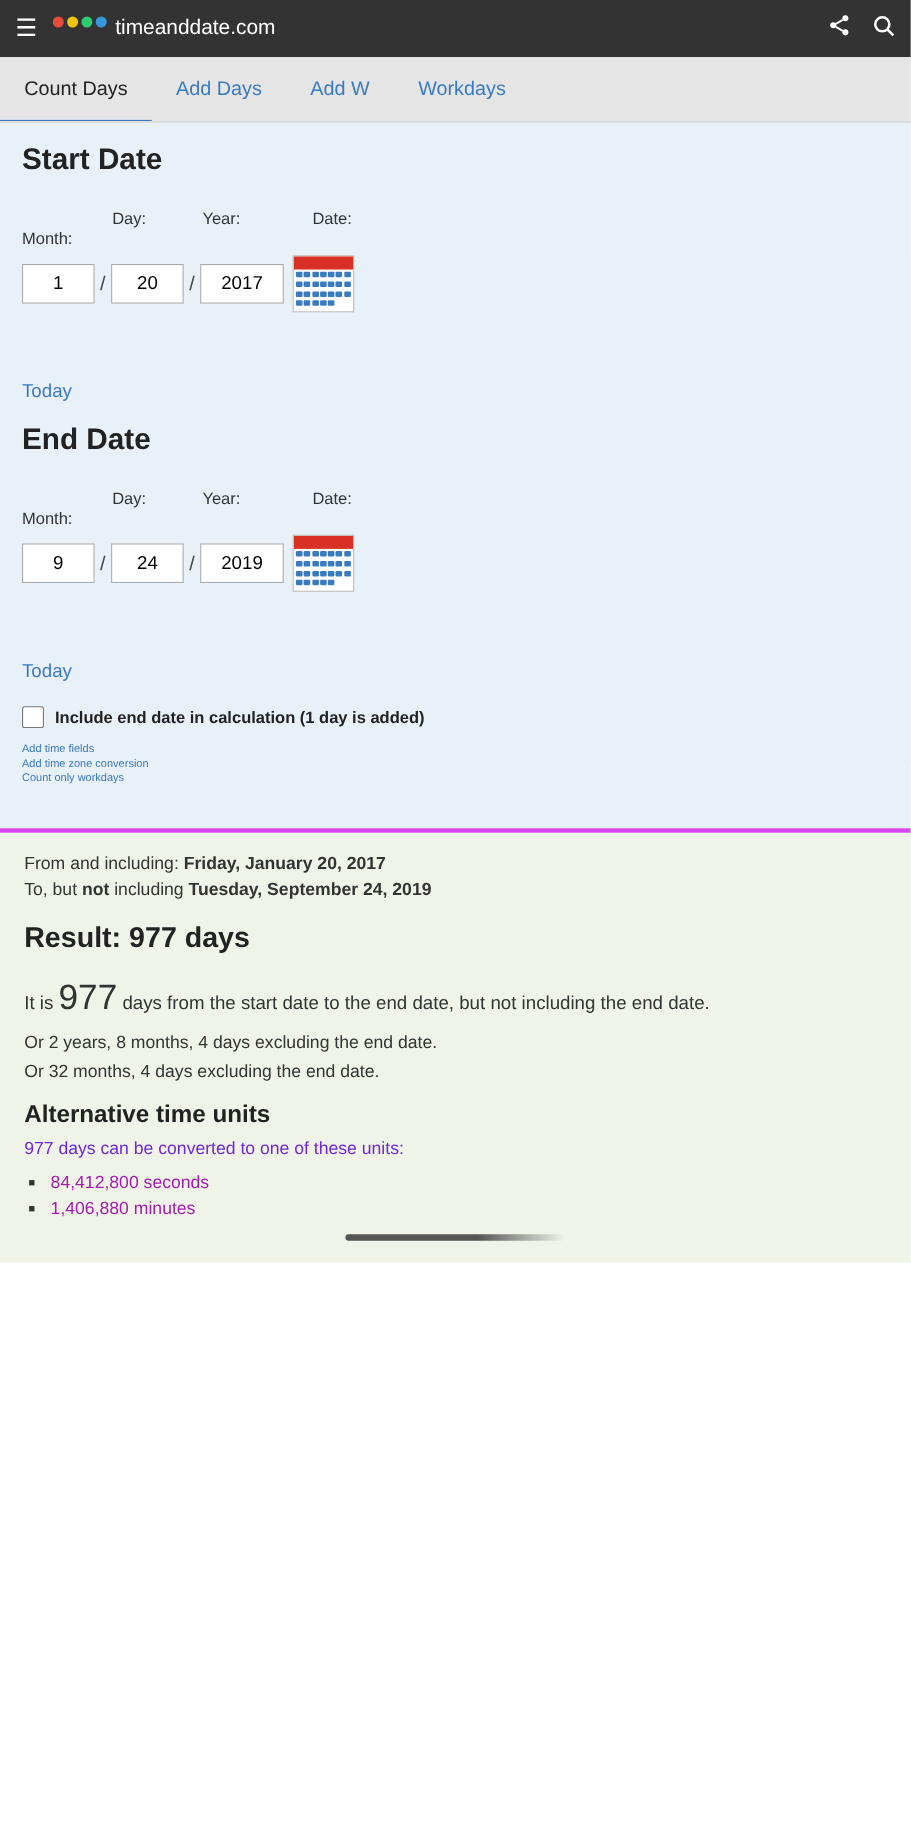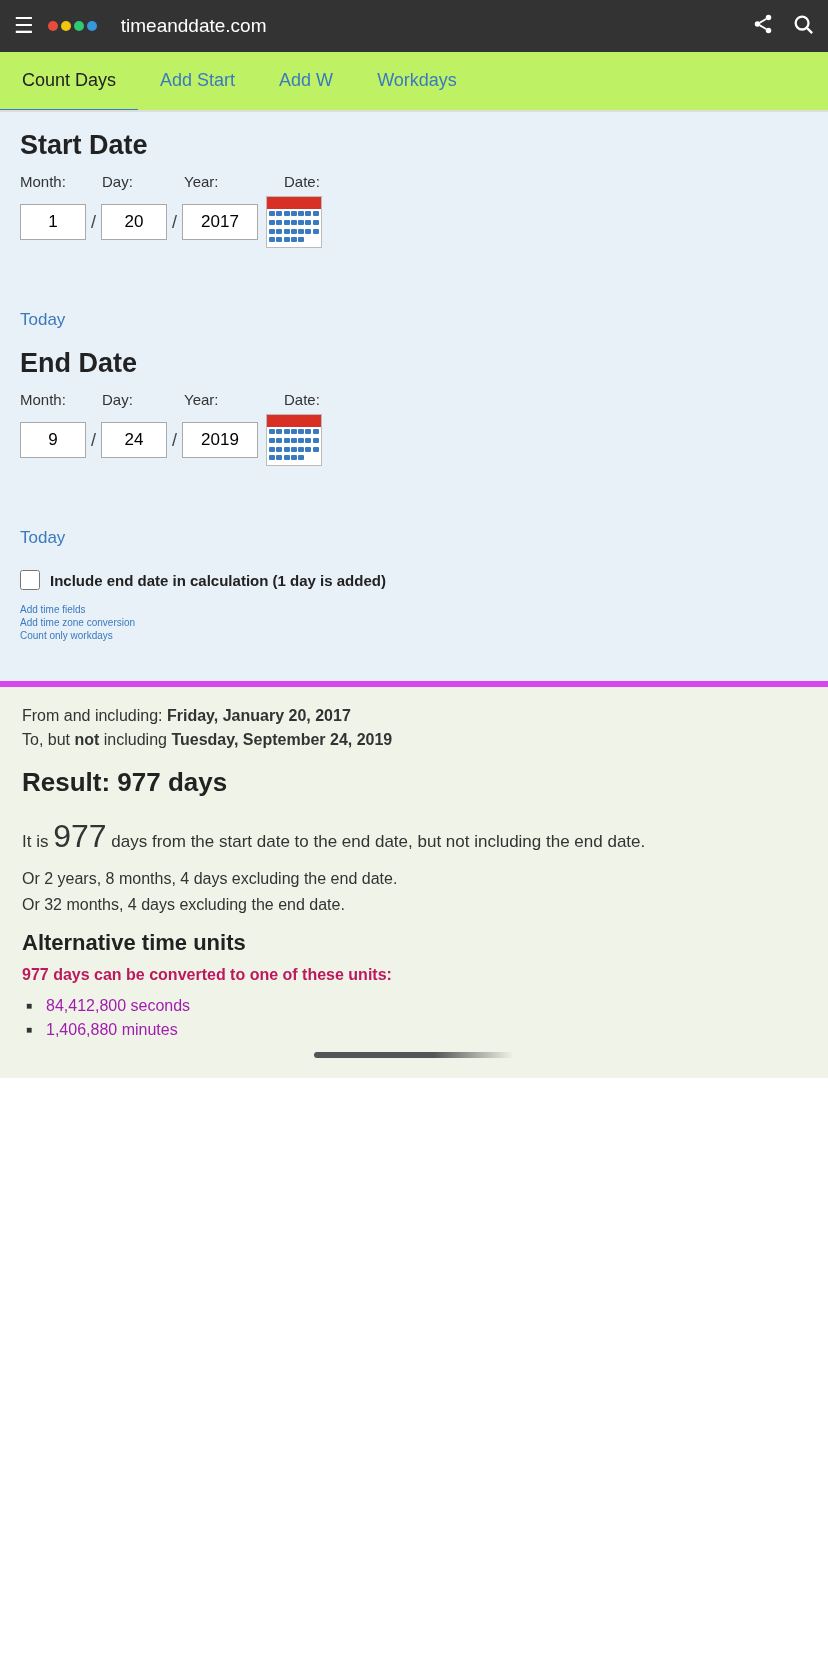--- a/index.html
+++ b/index.html
@@ -8,36 +8,36 @@
 
     
     .header {
       background: #333;
       display: flex;
       align-items: center;
       padding: 10px 14px;
       height: 52px;
     }
     .hamburger-icon { color: #fff; font-size: 22px; margin-right: 14px; cursor: pointer; }
-    .logo-area { display: flex; align-items: center; flex: 1; gap: 16px; }
+    .logo-area { display: flex; flex: 1; }
     .logo-dots { display: flex; gap: 3px; margin-right: 8px; }
     .dot { width: 10px; height: 10px; border-radius: 50%; }
     .dot-red { background: #e74c3c; }
     .dot-yellow { background: #f1c40f; }
     .dot-green { background: #2ecc71; }
     .dot-blue { background: #3498db; }
     .logo-text { color: #fff; font-size: 19px; }
     .header-icons { display: flex; gap: 18px; align-items: center; }
     .header-icon { color: #fff; font-size: 20px; cursor: pointer; }
 
     
     .tabs {
       display: flex;
       border-bottom: 2px solid #ddd;
-      background: #bef264;
+      background: #e5e5e5;
       overflow: hidden;
     }
     .tab {
       padding: 18px 22px;
       font-size: 18px;
       cursor: pointer;
       white-space: nowrap;
       color: #3a7abf;
       text-decoration: none;
     }
@@ -60,21 +60,21 @@
     }
     .date-labels {
       display: flex;
       align-items: center;
       margin-bottom: 6px;
       font-size: 15px;
       color: #333;
       gap: 0;
     }
     .date-labels span { display: inline-block; }
-    .label-month { width: 82px; }
+    .label-month { width: 82px; margin-top: 36px; }
     .label-day { width: 82px; }
     .label-year { width: 100px; }
     .label-date { width: 60px; }
 
     .date-inputs {
       display: flex;
       align-items: center;
       gap: 0;
       margin-bottom: 14px;
     }
@@ -130,35 +130,35 @@
       font-size: 20px;
       cursor: pointer;
       border-radius: 3px;
       font-weight: 500;
     }
 
     
     .results-area {
       background: #f0f4e8;
       padding: 20px 22px;
-      border-top: 6px solid #d946ef;
+      border-top: 4px solid #d946ef;
     }
     .result-from { font-size: 16px; color: #333; margin-bottom: 6px; }
     .result-from b { font-weight: bold; }
     .result-to { font-size: 16px; color: #333; margin-bottom: 18px; }
     .result-to b { font-weight: bold; }
 
     .result-heading { font-size: 26px; font-weight: bold; color: #222; margin-bottom: 14px; }
 
     .result-desc { font-size: 17px; color: #333; margin-bottom: 10px; line-height: 1.5; }
     .result-desc .big-num { font-size: 32px; font-weight: normal; }
     .result-alt { font-size: 16px; color: #333; margin-bottom: 8px; }
 
     .alt-title { font-size: 22px; font-weight: bold; color: #222; margin: 16px 0 10px 0; }
-    .alt-intro { font-size: 16px; color: #be185d; margin-bottom: 10px; font-weight: bold; }
+    .alt-intro { font-size: 16px; color: #6d28d9; margin-bottom: 10px; }
     .alt-list { list-style: none; padding: 0; }
     .alt-list li { font-size: 16px; color: #a21caf; padding: 3px 0 3px 24px; position: relative; }
     .alt-list li::before { content: "■"; position: absolute; left: 4px; font-size: 10px; top: 6px; color: #333; }
 
     
     .scroll-hint {
       height: 6px;
       background: linear-gradient(to right, #555 60%, transparent 100%);
       width: 200px;
       margin: 10px auto 0 auto;
@@ -193,21 +193,21 @@
       <svg width="22" height="22" viewBox="0 0 24 24" fill="none" stroke="white" stroke-width="2.5">
           <circle cx="11" cy="11" r="7"></circle>
           <line x1="16.5" y1="16.5" x2="22" y2="22"></line>
         </svg>
     </span>
   </div>
 </div>
 
 <div class="tabs">
   <a class="tab active">Count Days</a>
-  <a class="tab">Add Start</a>
+  <a class="tab">Add Days</a>
   <a class="tab">Add W</a>
   <a class="tab">Workdays</a>
 </div>
 
 <div class="form-area">
 
   
   <div>
     <div class="section-title">Start Date</div>
     <div class="date-labels">

